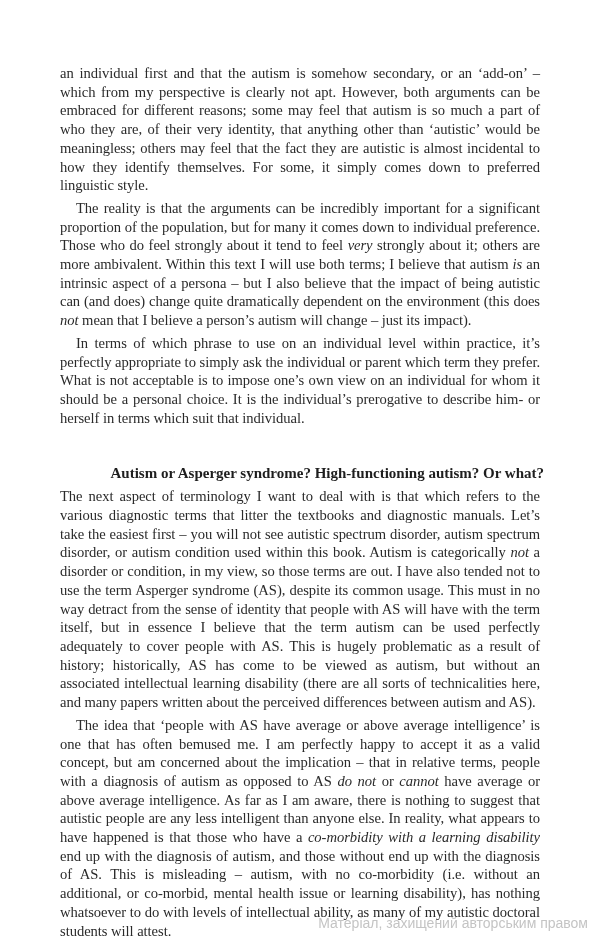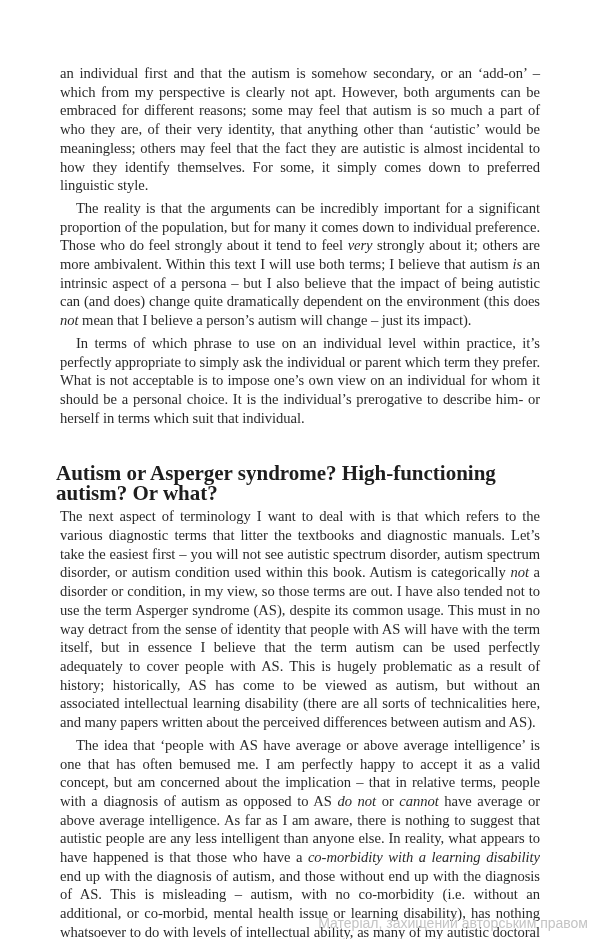--- a/index.html
+++ b/index.html
@@ -32,23 +32,23 @@
     }
     .page p.noindent {
       text-indent: 0;
     }
     .page em {
     }
     h2.section-heading {
       margin: 36px 0 1px 0;
       font-family: "Liberation Serif", "DejaVu Serif", serif;
       font-weight: bold;
-      font-size: 21px;
+      font-size: 15px;
       line-height: 20px;
-      text-align: left;
+      text-align: right;
       color: #1e1e1e;
       letter-spacing: 0;
     }
     .watermark {
       position: absolute;
       right: 12px;
       bottom: 8px;
       font-family: "Liberation Sans", "DejaVu Sans", sans-serif;
       font-size: 14px;
       color: #c4c4c4;

